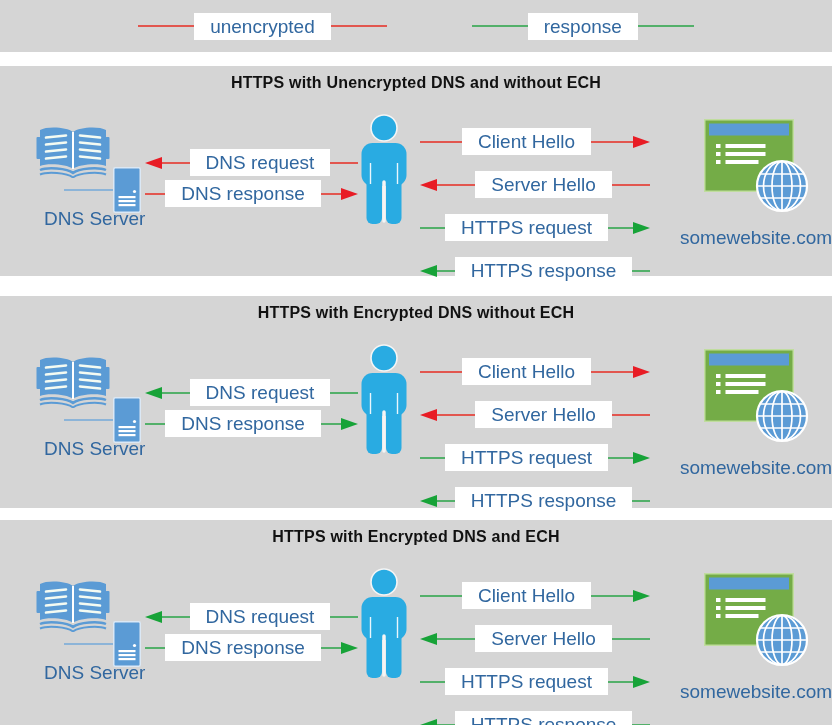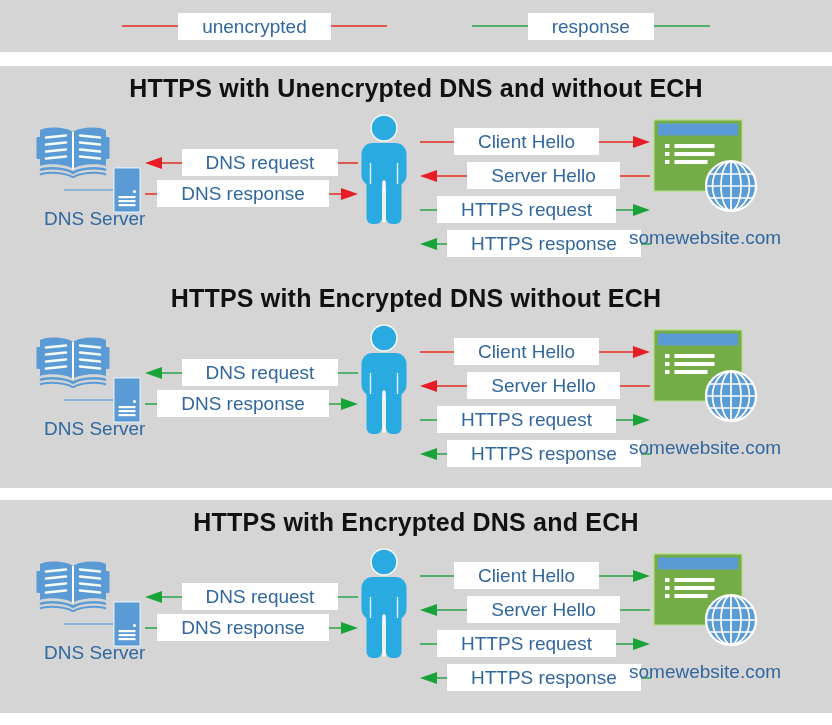--- a/index.html
+++ b/index.html
@@ -14,61 +14,61 @@
   .legend-bar{
     height:52px;background:var(--c-panel_bg,#d5d5d5);
     display:flex;align-items:center;justify-content:center;gap:85px;
   }
   .legend-item{display:flex;align-items:center;}
   .legend-item .seg{width:56px;flex:none;}
 
   
   .panel{position:relative;background:var(--c-panel_bg,#d5d5d5);}
   .panel-1{height:210px;margin-top:14px;}
-  .panel-2{height:212px;margin-top:0;}
+  .panel-2{height:212px;margin-top:20px;}
   .panel-3{height:213px;margin-top:12px;}
   .panel-title{
     position:absolute;top:8px;left:0;right:0;margin:0;text-align:center;
-    font-size:25px;font-weight:bold;color:var(--c-title_text,#111);
+    font-size:16px;font-weight:bold;color:var(--c-title_text,#111);
     letter-spacing:0.2px;
   }
 
   
   .arrow-row{display:flex;align-items:center;height:27px;}
   .seg{height:2px;background:var(--line-c,#888);flex:1;min-width:10px;}
   .albl{
     flex:none;background:var(--c-label_bg,#fff);color:var(--c-label_text,#31679f);
-    font-size:19px;line-height:27px;padding:0 24px;white-space:nowrap;
+    font-size:19px;line-height:27px;padding:0 16px;white-space:nowrap;
   }
   .head{width:0;height:0;flex:none;
     border-top:6.5px solid transparent;border-bottom:6.5px solid transparent;}
   .head.right{border-left:17px solid var(--head-c,#888);}
   .head.left{border-right:17px solid var(--head-c,#888);}
   .enc-red{--head-c:var(--c-red_head,#e81c25);--line-c:var(--c-red_line,#e2564f);}
   .enc-green{--head-c:var(--c-green_head,#17a338);--line-c:var(--c-green_line,#53b06a);}
 
   .left-arrows{position:absolute;left:145px;top:83px;width:213px;
     display:flex;flex-direction:column;gap:4px;}
   .right-arrows{position:absolute;left:420px;top:62px;width:230px;
-    display:flex;flex-direction:column;gap:7px;}
+    display:flex;flex-direction:column;gap:16px;}
 
   
   .dns-group{position:absolute;left:36px;top:59px;width:140px;height:130px;}
   .book{position:absolute;left:0;top:0;width:74px;height:53px;}
   .server{position:absolute;left:77px;top:42px;width:28px;height:46px;}
   .connector{position:absolute;left:28px;top:64px;width:49px;height:2px;
     background:var(--c-connector,#8cb4d8);}
   .dns-label{position:absolute;left:8px;top:83px;font-size:19px;
     color:var(--c-label_text,#31679f);white-space:nowrap;}
 
   
   .person{position:absolute;left:357px;top:48px;width:54px;height:112px;}
 
   
-  .site-group{position:absolute;left:629px;top:50px;width:152px;height:130px;}
+  .site-group{position:absolute;left:680px;top:50px;width:152px;height:130px;}
   .window{position:absolute;left:24px;top:3px;width:90px;height:73px;}
   .globe{position:absolute;left:74px;top:42px;width:56px;height:56px;}
   .site-label{position:absolute;left:0;top:111px;width:152px;text-align:center;
     font-size:19px;color:var(--c-label_text,#31679f);white-space:nowrap;}
 </style>
 </head>
 <body>
 
 <svg class="hidden-defs" xmlns="http://www.w3.org/2000/svg" aria-hidden="true">
   <defs>

